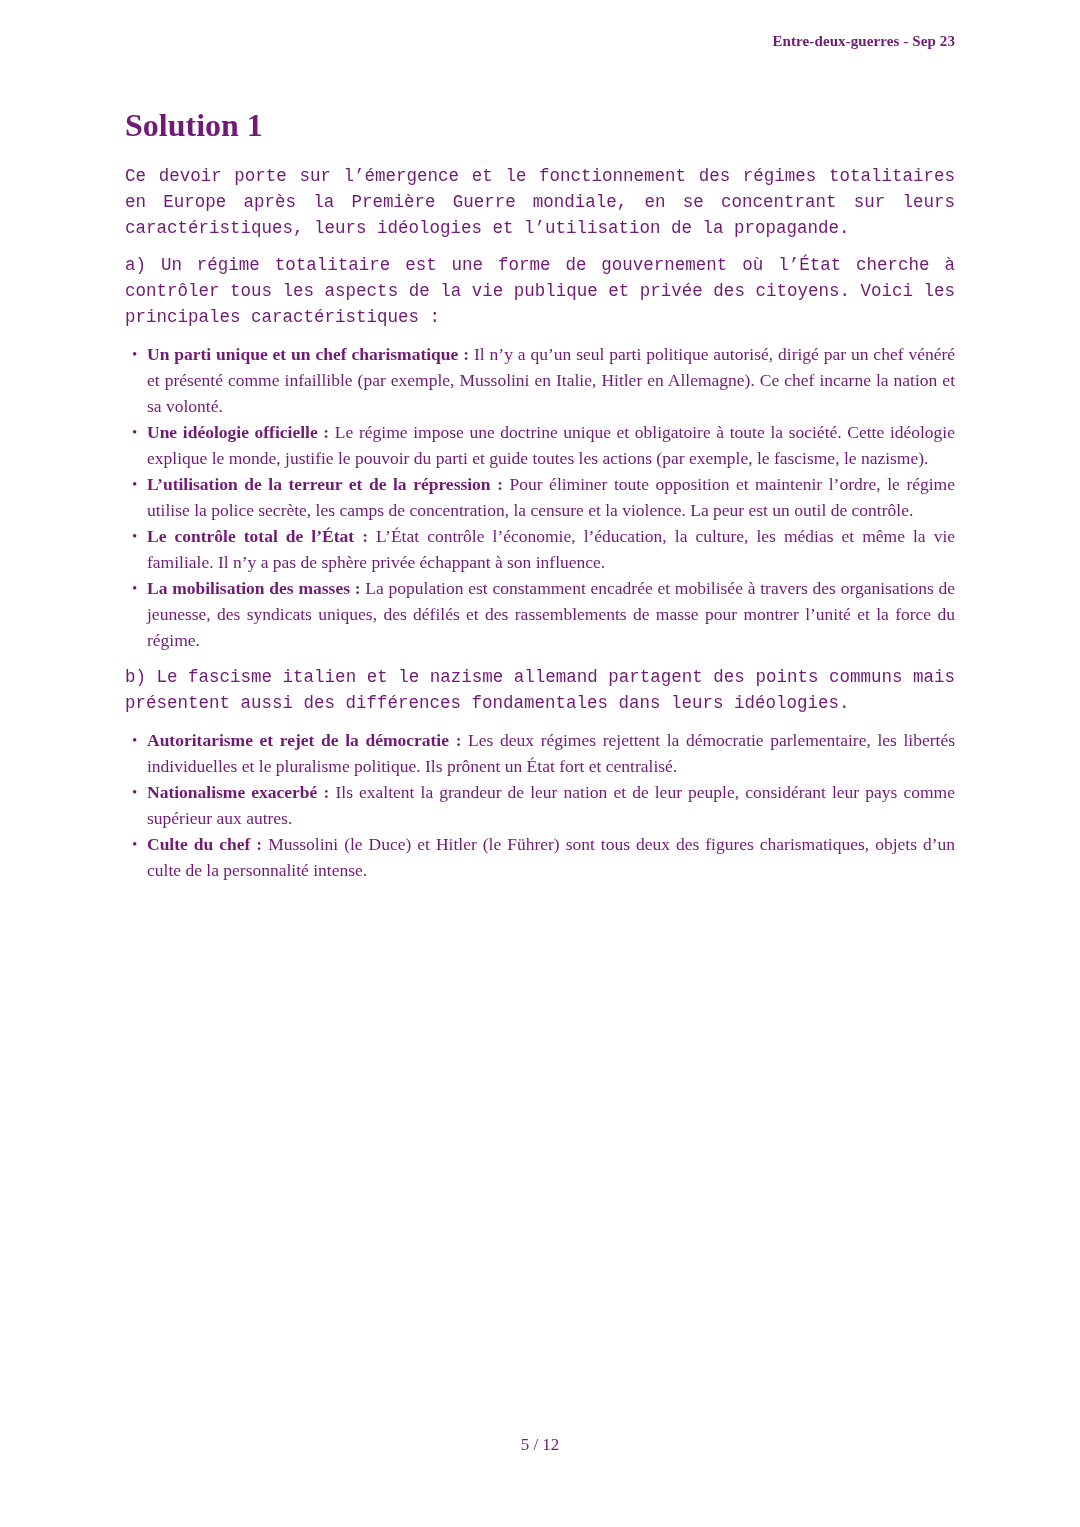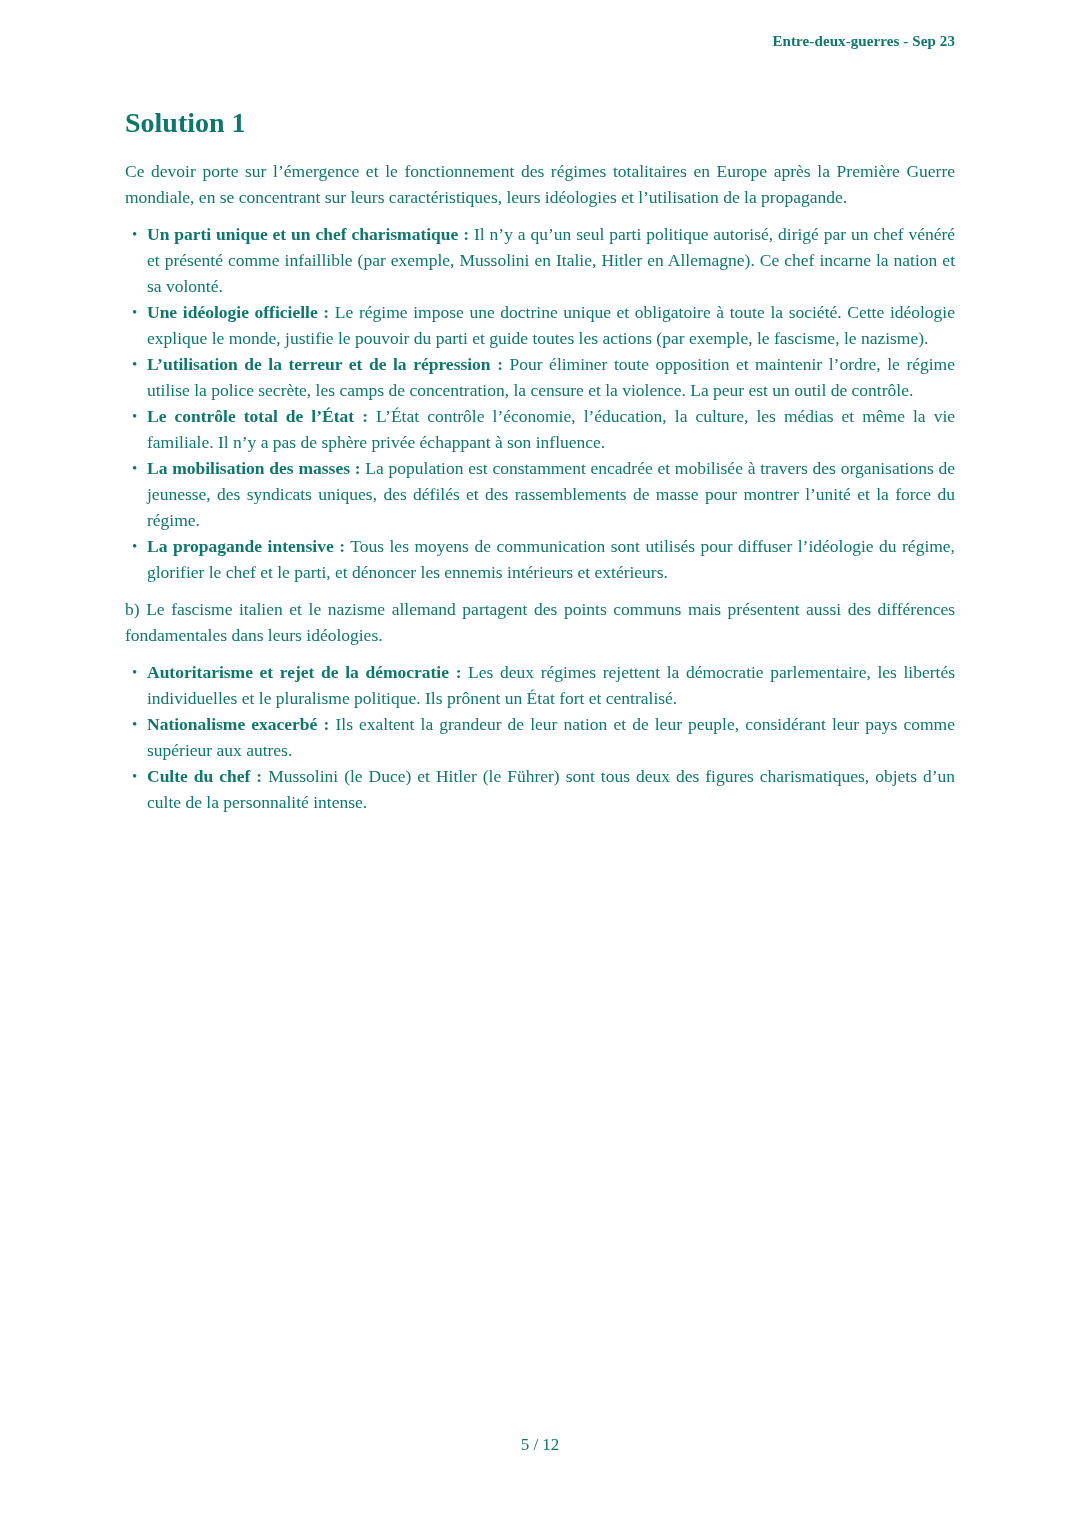--- a/index.html
+++ b/index.html
@@ -3,40 +3,41 @@
 <meta charset="utf-8">
 <style>
   * { margin: 0; padding: 0; box-sizing: border-box; }
   html, body { background: #ffffff; }
   .page {
     width: 1080px;
     height: 1527px;
     background: #ffffff;
     position: relative;
     font-family: "Liberation Serif", serif;
-    color: #0f766e;
+    color: #701a75;
     overflow: hidden;
   }
   .content { padding: 33px 125px 0 125px; }
   .page-header {
     text-align: right;
     font-weight: bold;
     font-size: 15px;
     letter-spacing: 0.1px;
   }
   .title {
-    font-size: 28px;
+    font-size: 32px;
     font-weight: bold;
     margin-top: 57px;
   }
   .para {
     font-size: 17.5px;
     line-height: 26px;
     text-align: justify;
     margin-top: 11px;
+    font-family: Liberation Mono, monospace;
   }
   .para.first { margin-top: 19px; }
   ul.blist {
     list-style: none;
     margin-top: 11px;
   }
   ul.blist li {
     font-size: 17.5px;
     line-height: 26px;
     text-align: justify;
@@ -74,28 +75,28 @@
   <div class="content">
 
     <div class="page-header">
       <span>Entre-deux-guerres - Sep 23</span>
     </div>
 
     <h1 class="title">Solution 1</h1>
 
     <p class="para first">Ce devoir porte sur l’émergence et le fonctionnement des régimes totalitaires en Europe après la Première Guerre mondiale, en se concentrant sur leurs caractéristiques, leurs idéologies et l’utilisation de la propagande.</p>
 
+    <p class="para">a) Un régime totalitaire est une forme de gouvernement où l’État cherche à contrôler tous les aspects de la vie publique et privée des citoyens. Voici les principales caractéristiques :</p>
 
     <ul class="blist">
       <li><span class="b">Un parti unique et un chef charismatique :</span> <span>Il n’y a qu’un seul parti politique autorisé, dirigé par un chef vénéré et présenté comme infaillible (par exemple, Mussolini en Italie, Hitler en Allemagne). Ce chef incarne la nation et sa volonté.</span></li>
       <li><span class="b">Une idéologie officielle :</span> <span>Le régime impose une doctrine unique et obligatoire à toute la société. Cette idéologie explique le monde, justifie le pouvoir du parti et guide toutes les actions (par exemple, le fascisme, le nazisme).</span></li>
       <li><span class="b">L’utilisation de la terreur et de la répression :</span> <span>Pour éliminer toute opposition et maintenir l’ordre, le régime utilise la police secrète, les camps de concentration, la censure et la violence. La peur est un outil de contrôle.</span></li>
       <li><span class="b">Le contrôle total de l’État :</span> <span>L’État contrôle l’économie, l’éducation, la culture, les médias et même la vie familiale. Il n’y a pas de sphère privée échappant à son influence.</span></li>
       <li><span class="b">La mobilisation des masses :</span> <span>La population est constamment encadrée et mobilisée à travers des organisations de jeunesse, des syndicats uniques, des défilés et des rassemblements de masse pour montrer l’unité et la force du régime.</span></li>
-      <li><span class="b">La propagande intensive :</span> <span>Tous les moyens de communication sont utilisés pour diffuser l’idéologie du régime, glorifier le chef et le parti, et dénoncer les ennemis intérieurs et extérieurs.</span></li>
     </ul>
 
     <p class="para">b) Le fascisme italien et le nazisme allemand partagent des points communs mais présentent aussi des différences fondamentales dans leurs idéologies.</p>
 
 
     <ul class="blist">
       <li><span class="b">Autoritarisme et rejet de la démocratie :</span> <span>Les deux régimes rejettent la démocratie parlementaire, les libertés individuelles et le pluralisme politique. Ils prônent un État fort et centralisé.</span></li>
       <li><span class="b">Nationalisme exacerbé :</span> <span>Ils exaltent la grandeur de leur nation et de leur peuple, considérant leur pays comme supérieur aux autres.</span></li>
       <li><span class="b">Culte du chef :</span> <span>Mussolini (le Duce) et Hitler (le Führer) sont tous deux des figures charismatiques, objets d’un culte de la personnalité intense.</span></li>
     </ul>

